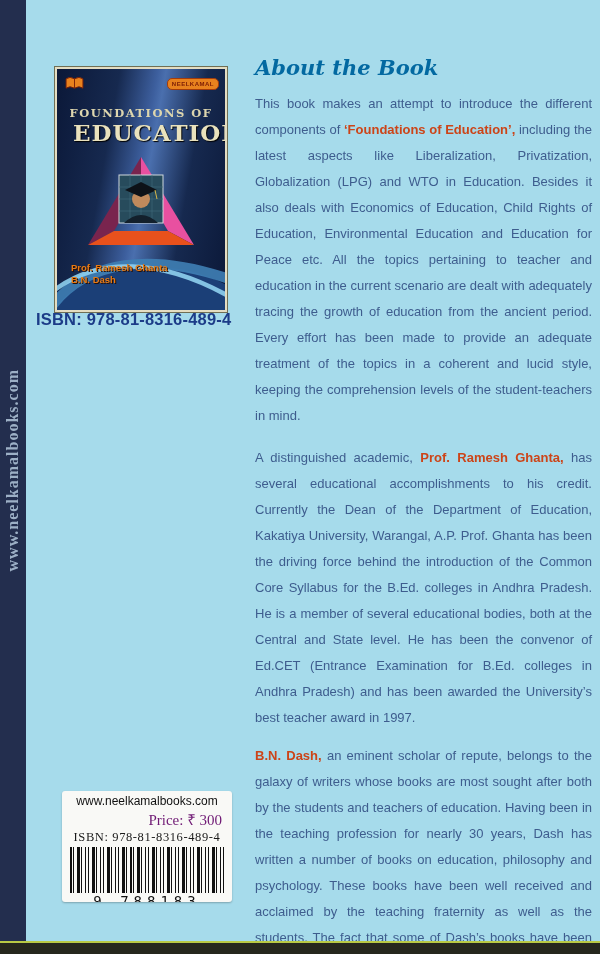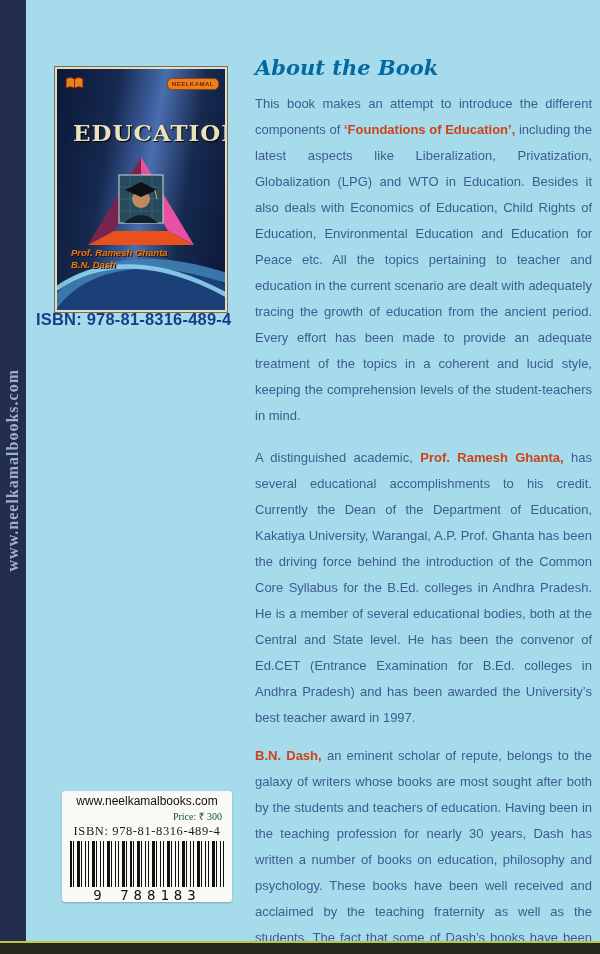--- a/index.html
+++ b/index.html
@@ -37,23 +37,23 @@
     font-family:"DejaVu Serif",serif;font-weight:bold;font-size:11.5px;
     letter-spacing:1.5px;color:#ddd6ae;
   }
   .cover-t2{
     position:absolute;left:16px;right:0;top:50px;text-align:left;
     font-family:"DejaVu Serif",serif;font-weight:bold;font-size:23px;
     letter-spacing:1px;color:#e9e2bd;text-shadow:1px 1px 1px #000;
   }
   .hexart{position:absolute;left:19px;top:84px;width:130px;height:100px;z-index:2;}
   .cover-authors{
-    position:absolute;left:14px;top:178px;z-index:3;
+    position:absolute;left:14px;top:193px;z-index:3;
     font-size:9.5px;font-weight:bold;color:#e87a12;line-height:12px;
-    text-shadow:1px 1px 0 #2a1005;font-style:italic;
+    text-shadow:1px 1px 0 #2a1005;
   }
   .swoosh{position:absolute;left:0;bottom:0;width:168px;height:82px;z-index:1;}
   
   .isbn-caption{
     position:absolute;left:36px;top:310px;width:210px;
     font-size:16.5px;font-weight:bold;color:#1c3c88;letter-spacing:.2px;
   }
   
   .col{position:absolute;left:255px;top:55px;width:337px;}
   .col h2{
@@ -67,21 +67,21 @@
   .col p.last{margin-bottom:0;}
   .col p.mid{margin-bottom:12px;}
   .hl{color:#cc4418;font-weight:bold;}
   
   .bcbox{
     position:absolute;left:62px;top:791px;width:170px;height:111px;
     background:#f9f9f6;border-radius:3px;box-shadow:0 1px 2px rgba(0,0,0,.25);
     overflow:hidden;
   }
   .bc-site{margin-top:3px;text-align:center;font-size:12px;color:#101010;}
-  .bc-price{text-align:right;padding-right:10px;font-family:"Liberation Serif",serif;font-size:10px;color:#14532d;margin-top:1px;}
+  .bc-price{text-align:right;padding-right:10px;font-family:"Liberation Serif",serif;font-size:15px;color:#701a75;margin-top:1px;}
   .bc-isbn{text-align:center;font-family:"Liberation Serif",serif;font-size:12.5px;letter-spacing:.6px;color:#1a1a1a;margin-top:1px;}
   .bars{
     height:46px;margin:2px 8px 0 8px;
     background:repeating-linear-gradient(90deg,
       #101010 0 1.5px,#f9f9f6 1.5px 3px,
       #101010 3px 4px,#f9f9f6 4px 7px,
       #101010 7px 10px,#f9f9f6 10px 11px,
       #101010 11px 12px,#f9f9f6 12px 15px);
   }
   .bc-digits{
@@ -104,20 +104,21 @@
   </div>
 
   <div class="thumb">
     <svg class="cover-logo" viewBox="0 0 20 16">
       <path d="M1,3 Q5,0 10,3 Q15,0 19,3 L19,13 Q15,10 10,13 Q5,10 1,13 Z" fill="#e8821e" stroke="#7a2008" stroke-width="1"></path>
       <line x1="10" y1="3" x2="10" y2="13" stroke="#7a2008" stroke-width="1"></line>
     </svg>
     <div class="cover-badge">
       <span>NEELKAMAL</span>
     </div>
+    <div class="cover-t1">FOUNDATIONS OF</div>
     <div class="cover-t2">EDUCATION</div>
 
     <svg class="hexart" viewBox="0 0 130 100">
       <polygon points="65,4 12,92 38,78 65,32" fill="#79244e"></polygon>
       <polygon points="65,4 118,92 92,78 65,32" fill="#e850a0"></polygon>
       <polygon points="12,92 118,92 92,78 38,78" fill="#e8511c"></polygon>
       <g>
         <rect x="43" y="22" width="44" height="48" fill="#274b5c" stroke="#cfd8dc" stroke-width="1"></rect>
         <path d="M43,34 h44 M43,46 h44 M43,58 h44 M54,22 v48 M65,22 v48 M76,22 v48" stroke="#3f6b7c" stroke-width="0.6"></path>
         <path d="M48,70 Q65,54 82,70 Z" fill="#13202c"></path>

